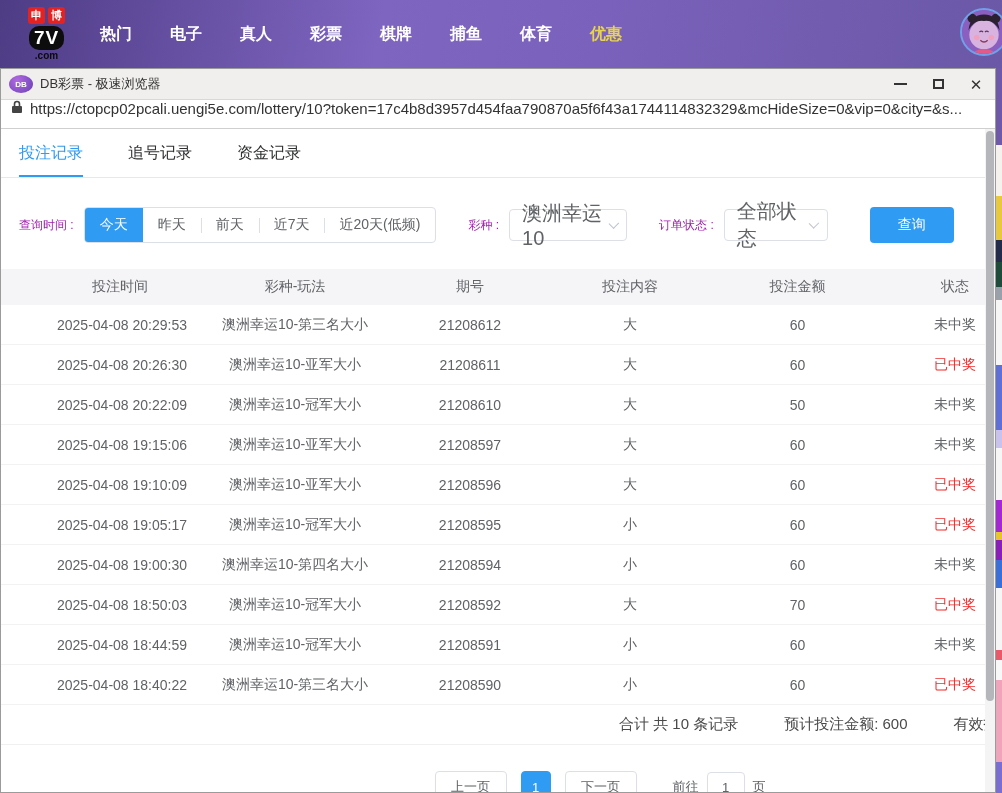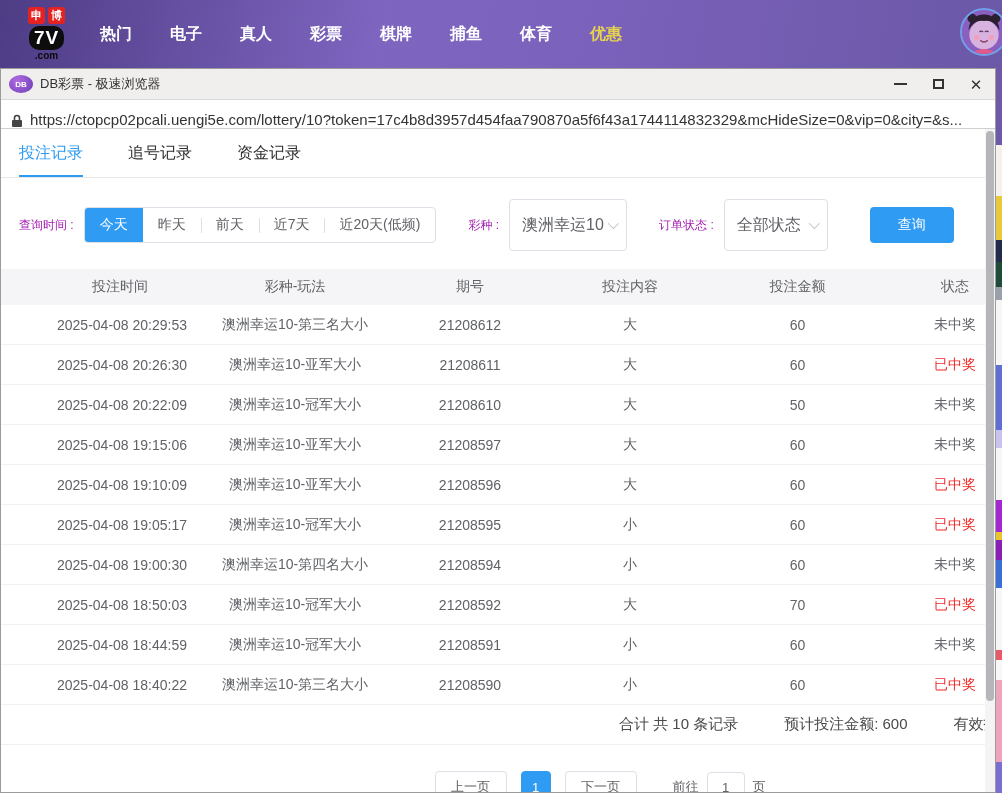--- a/index.html
+++ b/index.html
@@ -46,42 +46,42 @@
     background:radial-gradient(circle at 35% 30%, #b06ae0, #6a3fb5); color:#fff; font-size:8px;
     font-weight:bold; display:flex; align-items:center; justify-content:center; margin-right:7px; }
   .win-title { font-size:13px; color:#333; }
   .win-controls { margin-left:auto; display:flex; height:30px; }
   .win-btn { width:38px; height:30px; display:flex; align-items:center; justify-content:center; cursor:pointer; }
   .glyph-min { width:13px; height:2px; background:#333; display:block; }
   .glyph-max { width:11px; height:10px; border:2px solid #333; display:block; }
   .glyph-close { font-size:15px; color:#333; line-height:1; }
 
   .url-bar { height:30px; background:#fff; border-top:1px solid #d8d8d8; border-bottom:1px solid #cfcfcf;
-    display:flex; align-items:flex-end; padding:0 10px; overflow:hidden; }
+    display:flex; align-items:flex-start; padding:0 10px; overflow:hidden; }
   .lock-icon { flex:0 0 auto; margin-right:7px; display:flex; }
   .url-text { font-size:15px; color:#333; white-space:nowrap; overflow:hidden; }
 
   .content { position:relative; height:663px; background:#fff; }
 
   
   .tabs-row { display:flex; gap:45px; padding:14px 0 0 18px; border-bottom:1px solid #e8e8e8; }
   .tab { font-size:16px; color:#303133; padding-bottom:11px; cursor:pointer; }
   .tab.active { color:#2f9bf2; border-bottom:2px solid #2f9bf2; }
 
   
   .filters-row { display:flex; align-items:center; margin:29px 0 0 18px; height:36px; }
   .filter-label { font-size:12px; color:#a21caf; margin-right:10px;text-align:right; }
   .time-group { display:flex; border:1px solid #dcdfe6; border-radius:4px; height:36px; background:#fff; overflow:hidden; }
   .time-opt { font-size:14px; color:#606266; padding:0 15px; display:flex; align-items:center; cursor:pointer; position:relative; }
   .time-opt.active { background:#2f9bf2; color:#fff; }
   .time-opt.divided::before { content:""; position:absolute; left:0; top:10px; height:15px; width:1px; background:#dcdfe6; }
   .sel-label { margin-left:32px; }
-  .select-box { height:52px; border:1px solid #dcdfe6; border-radius:4px; background:#fff;
+  .select-box { height:32px; border:1px solid #dcdfe6; border-radius:4px; background:#fff;
     display:flex; align-items:center; justify-content:space-between; padding:0 10px 0 12px;
-    font-size:16px; color:#606266; cursor:pointer; }
+    font-size:20px; color:#606266; cursor:pointer; }
   .select-lottery { width:118px; }
   .select-status { width:104px; }
   .chevron { width:8px; height:8px; border-right:1.5px solid #c0c4cc; border-bottom:1.5px solid #c0c4cc;
     transform:rotate(45deg) translateY(-2px); }
   .search-btn { margin-left:42px; width:84px; height:36px; background:#2f9bf2; color:#fff;
     border:none; border-radius:4px; font-size:14px; cursor:pointer; font-family:Liberation Sans, sans-serif; }
 
   
   .bet-table { margin-top:26px; width:985px; }
   .t-row { display:grid; grid-template-columns:150px 200px 150px 170px 165px 150px; align-items:center;padding-left:44px; }

